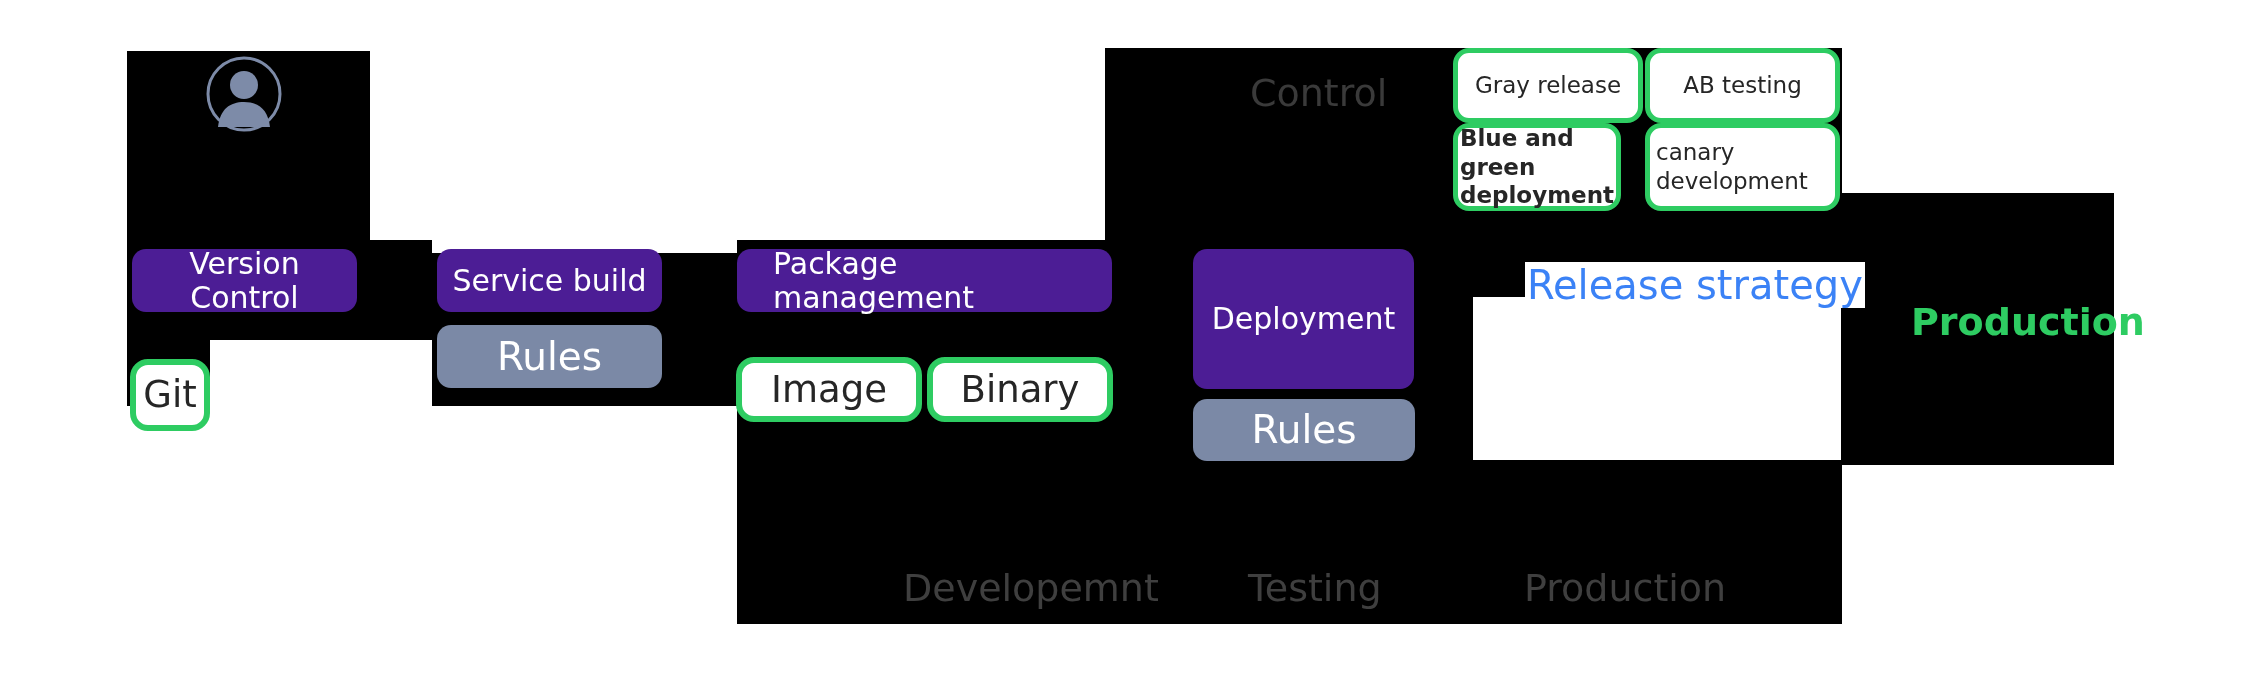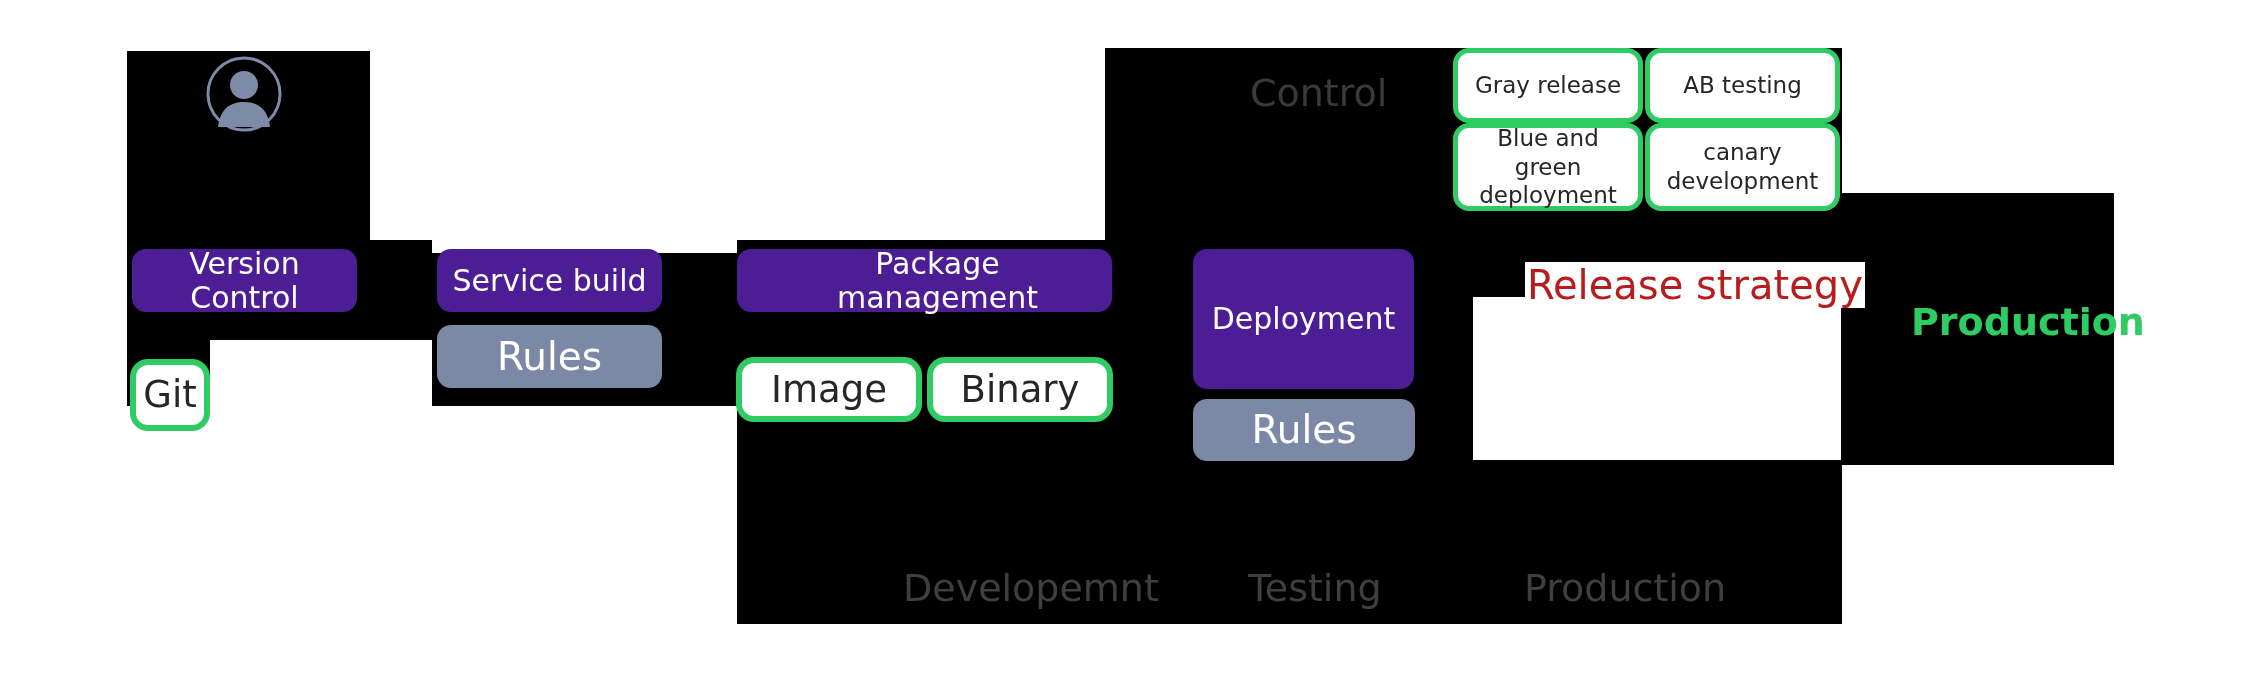--- a/index.html
+++ b/index.html
@@ -9,21 +9,21 @@
   }
   #stage{position:relative;width:2246px;height:684px;background:#ffffff;}
 
   
   .plate{position:absolute;background:#000000;}
 
   
   .box{
     position:absolute;
     display:flex;align-items:center;justify-content:center;
-    text-align:center;
+    text-align:left;
     border-radius:14px;
     box-sizing:border-box;
     line-height:1.12;
   }
   .box-primary{background:#4c1d95;color:#ffffff;font-size:30px;padding:4px 10px;}
   .box-rules{background:#7b89a6;color:#ffffff;font-size:39px;}
   .box-white{
     background:#ffffff;color:#262626;
     border:6px solid #2ecc62;
     border-radius:18px;
@@ -36,21 +36,21 @@
     border-radius:16px;
     font-size:23px;
     line-height:1.25;
     padding:2px 6px;
   }
 
   
   .label{position:absolute;white-space:nowrap;}
   .label-dim{color:#3a3a3a;font-size:38px;}
   .label-stage{color:#3f3f3f;font-size:38px;}
-  .label-onwhite{color:#b91c1c;font-size:40px;background:#ffffff;padding:0 2px;}
+  .label-onwhite{color:#3b82f6;font-size:40px;background:#ffffff;padding:0 2px;}
   .label-prod{color:#2ecc62;font-size:38px;font-weight:bold;}
 
   
   .avatar{position:absolute;width:78px;height:78px;}
 
   
   .knock{position:absolute;background:#ffffff;}
 </style>
 </head>
 <body>
@@ -118,21 +118,21 @@
   <div class="label label-dim" style="left:1250px;top:71px;">Control</div>
 
   <div class="box box-small" style="left:1453px;top:48px;width:190px;height:75px;">
     <span>Gray release</span>
   </div>
 
   <div class="box box-small" style="left:1645px;top:48px;width:195px;height:75px;">
     <span>AB testing</span>
   </div>
 
-  <div class="box box-small" style="left:1453px;top:123px;width:190px;height:88px;">
+  <div class="box box-small" style="left:1453px;top:123px;width:168px;height:88px;font-weight:bold;">
     <span>Blue and green deployment</span>
   </div>
 
   <div class="box box-small" style="left:1645px;top:123px;width:195px;height:88px;">
     <span>canary development</span>
   </div>
 
   <div class="label label-onwhite" style="left:1525px;top:262px;">Release strategy</div>
 
   <div class="label label-prod" style="left:1911px;top:300px;">Production</div>

